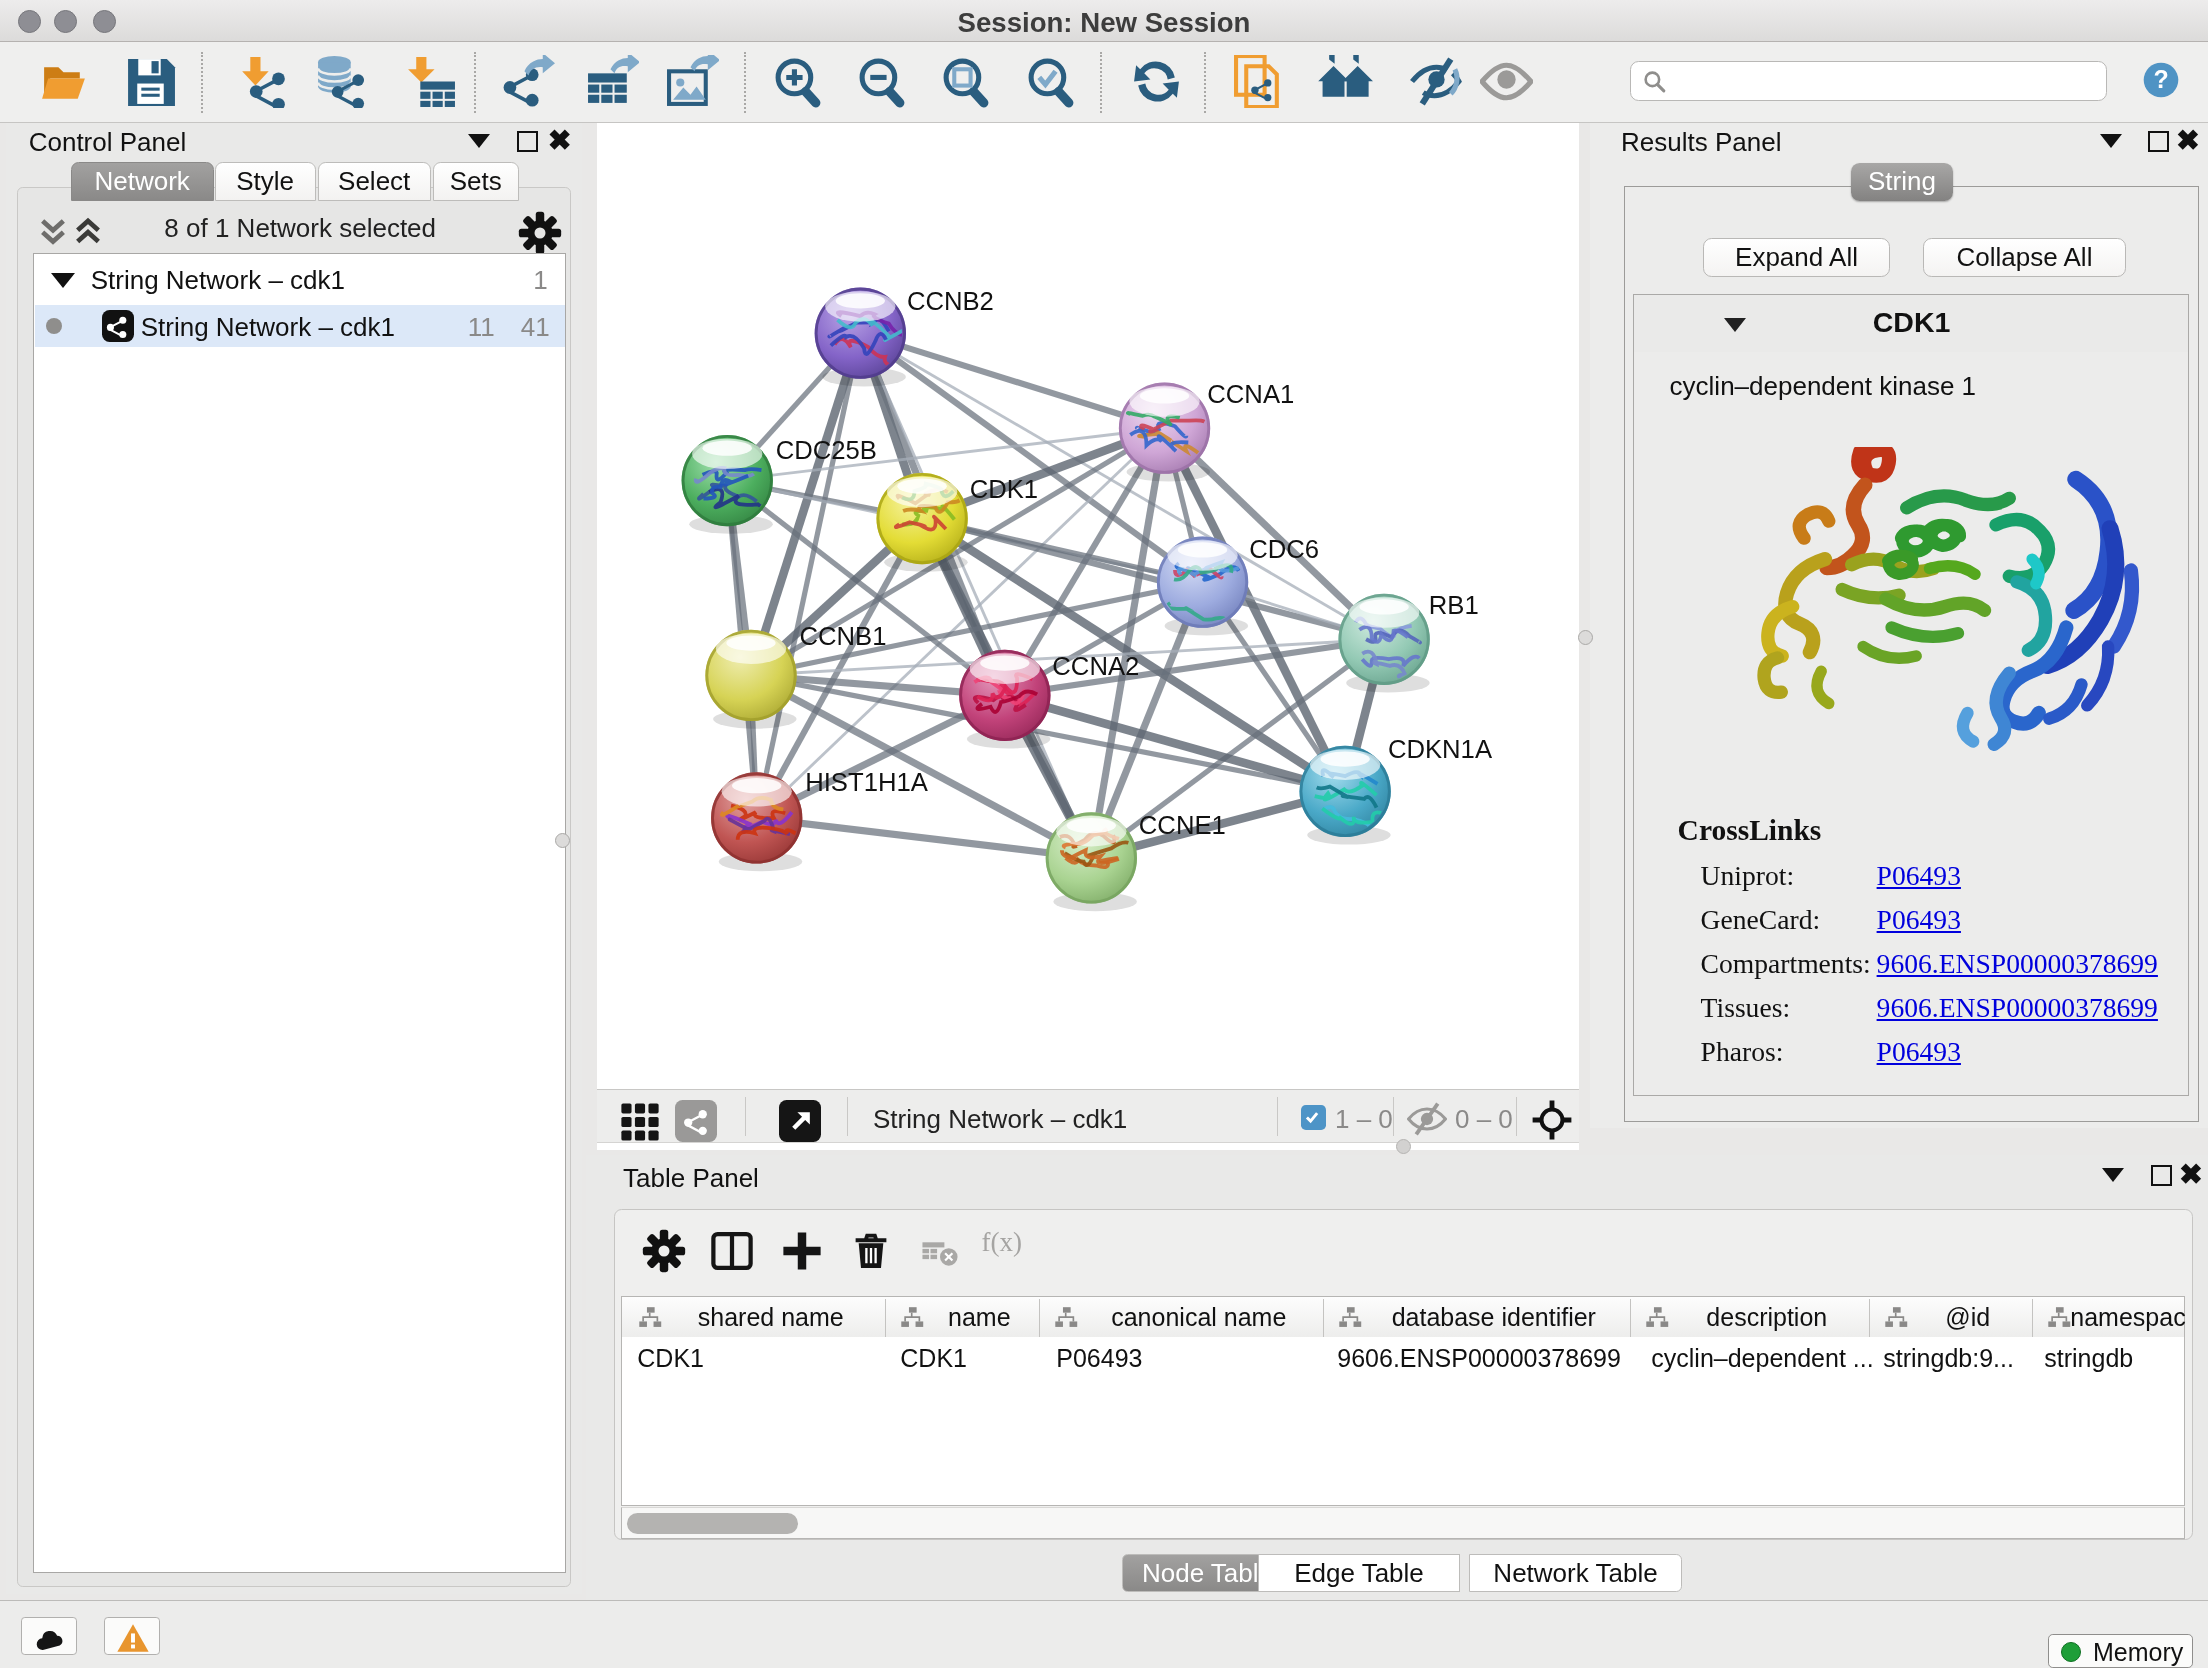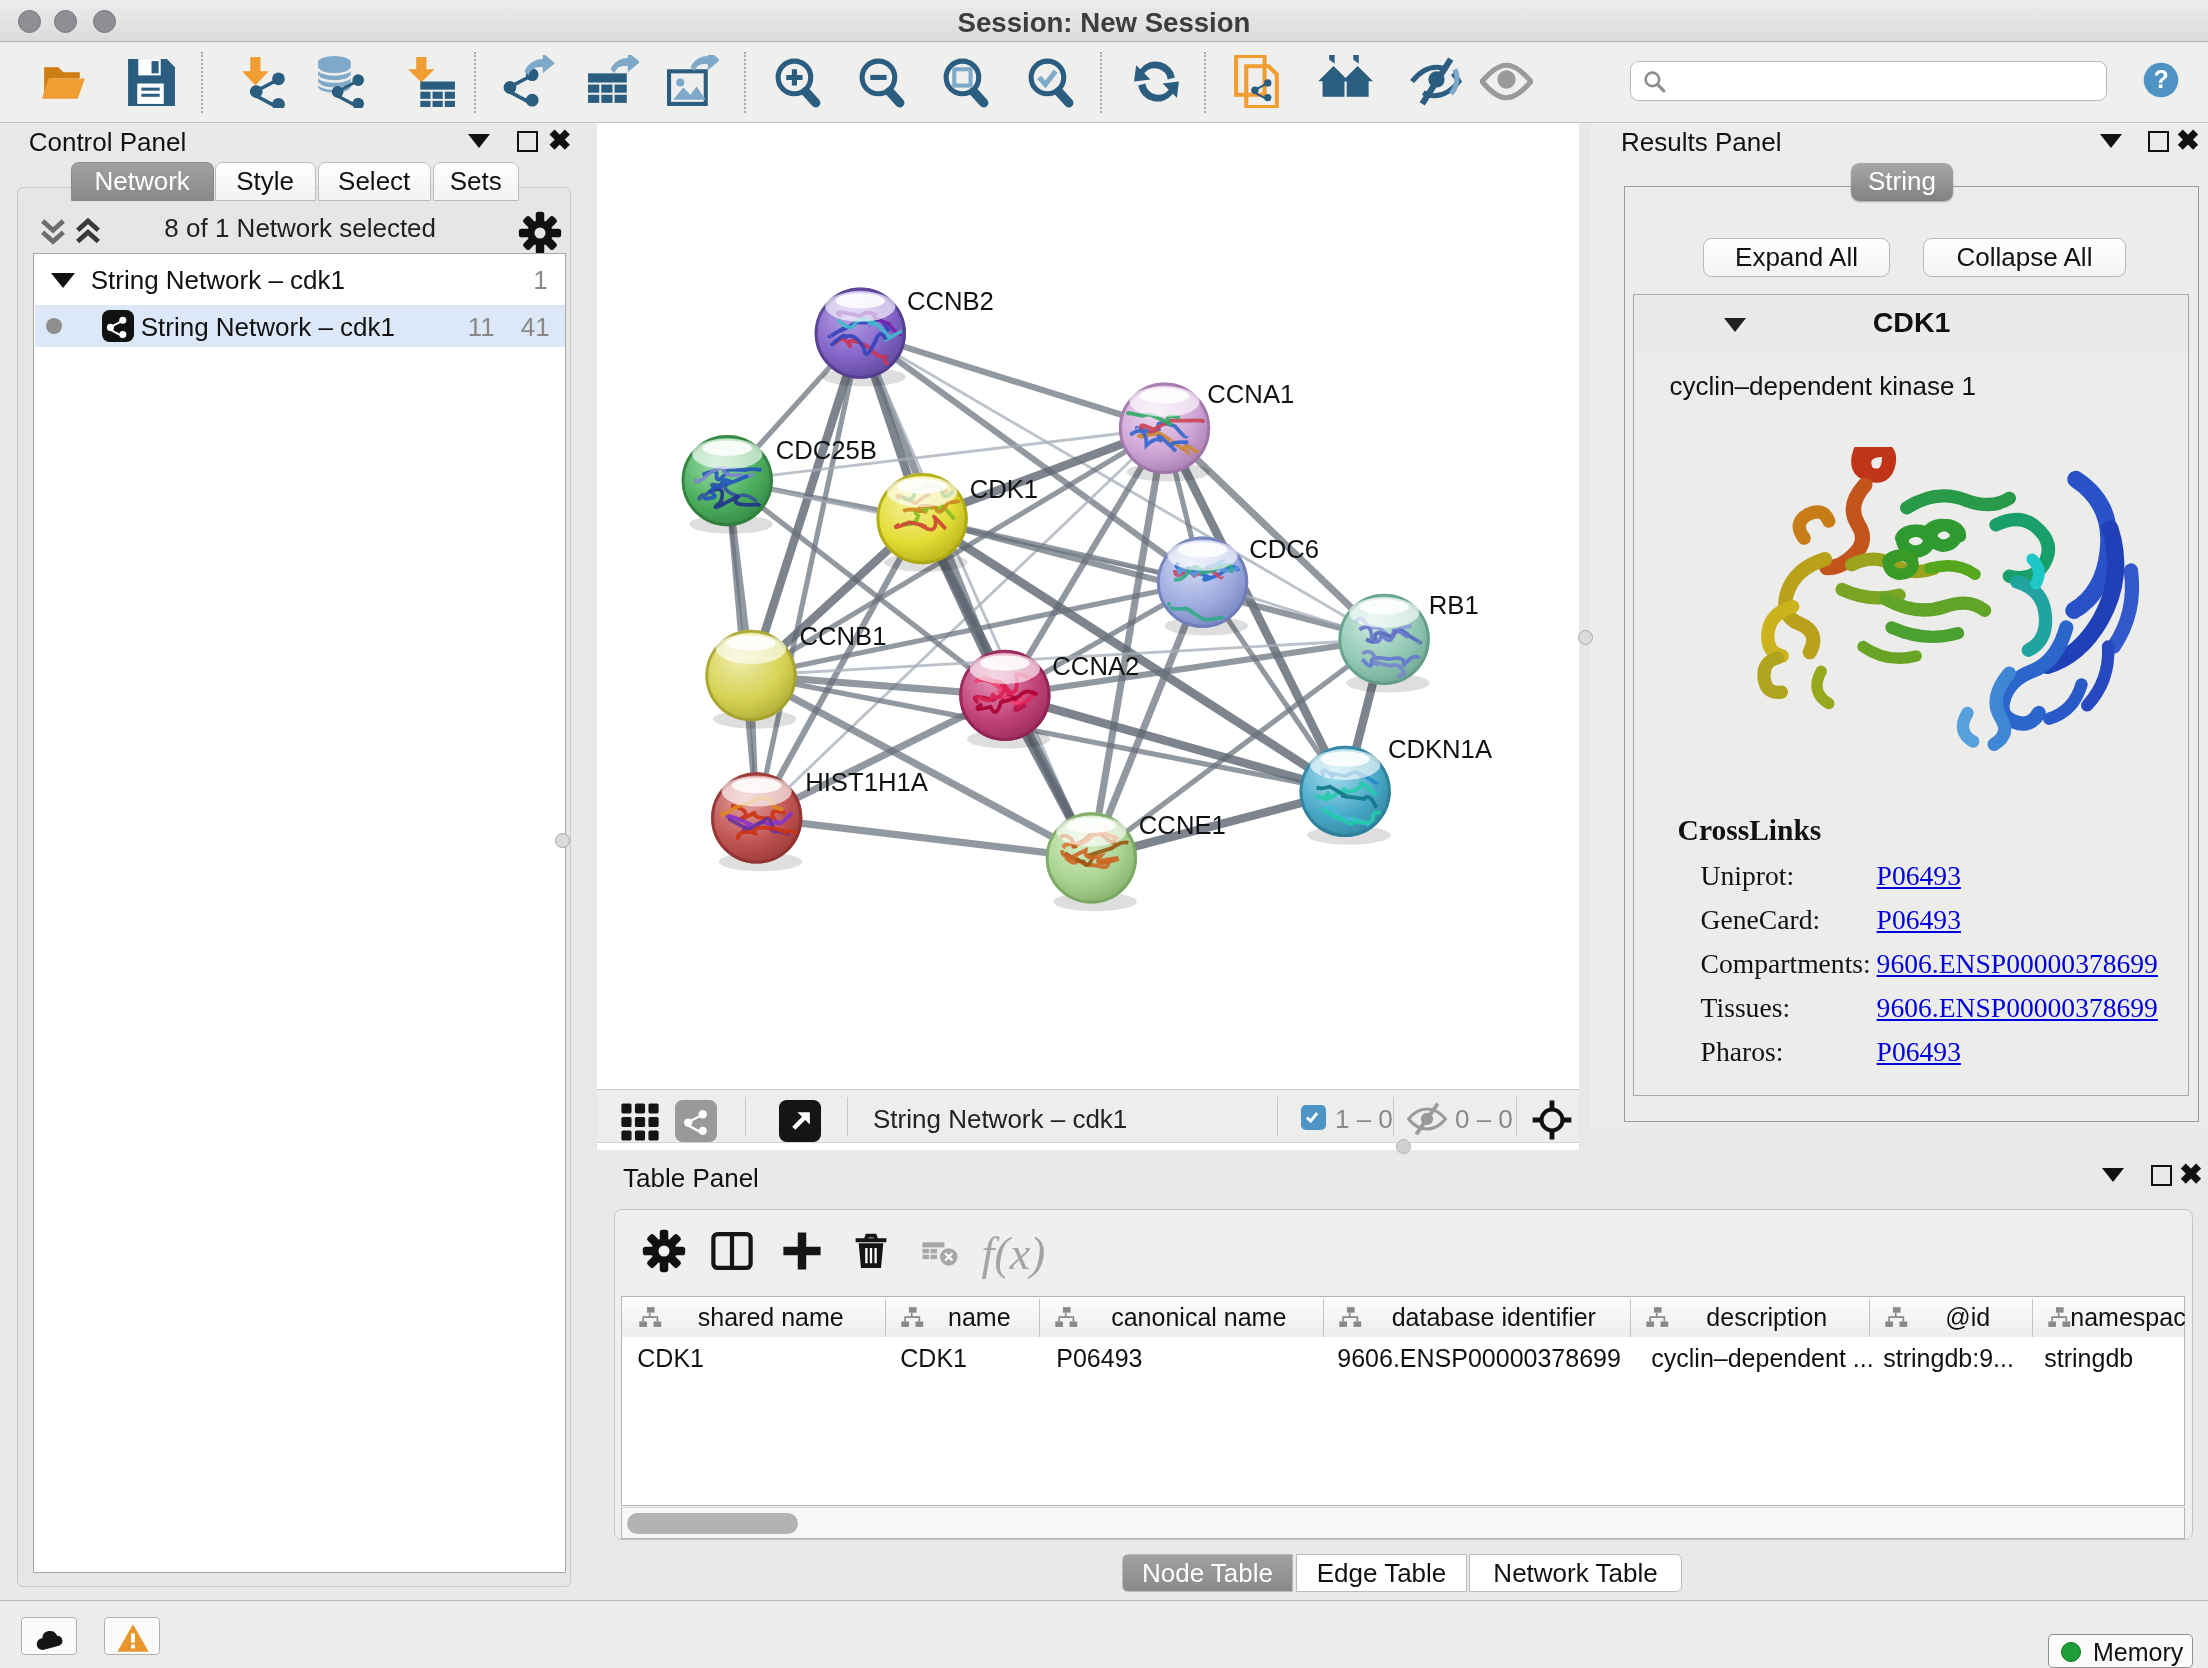--- a/index.html
+++ b/index.html
@@ -663,21 +663,21 @@
         <g fill="#a9a8a6">
           <rect x="2" y="10" width="30" height="7"></rect>
           <rect x="2" y="19" width="9" height="6"></rect>
           <rect x="13" y="19" width="9" height="6"></rect>
           <rect x="2" y="27" width="9" height="6"></rect>
           <rect x="13" y="27" width="9" height="6"></rect>
         </g>
         <circle cx="38" cy="30" r="12" fill="#a9a8a6"></circle>
         <path d="M33 25l10 10M43 25l-10 10" stroke="#fff" stroke-width="3"></path>
       </svg>
-      <div class="abs serif" style="left:367px;top:17px;font-size:46px;font-style:italic;color:#a5a4a2">f(x)</div>
+      <div class="abs serif" style="left:367px;top:17px;font-size:27px;color:#a5a4a2">f(x)</div>
       <div class="thead">
         <svg class="abs" style="left:13.3px;top:7.6px" width="28.5" height="28.5" viewBox="0 0 52 52">
           <rect x="20" y="4" width="14" height="10" fill="#8a8988"></rect>
           <rect x="6" y="30" width="14" height="10" fill="#8a8988"></rect>
           <rect x="32" y="30" width="14" height="10" fill="#8a8988"></rect>
           <path d="M25 14v8M13 30v-8h26v8M13 22h26" stroke="#8a8988" stroke-width="3" fill="none"></path>
         </svg>
         <div class="hcell" style="left:38px;width:221px">shared name</div>
         <div class="hsep" style="left:263px"></div>
         <svg class="abs" style="left:276px;top:7.6px" width="28.5" height="28.5" viewBox="0 0 52 52">
@@ -735,21 +735,21 @@
         <div class="ccell" style="left:715px">9606.ENSP00000378699</div>
         <div class="ccell" style="left:1029px">cyclin–dependent ...</div>
         <div class="ccell" style="left:1261px">stringdb:9...</div>
         <div class="ccell" style="left:1422px">stringdb</div>
       </div>
       <div class="scroll">
         <div class="thumb"></div>
       </div>
     </div>
     <div class="btab" style="left:536px;width:171px;background:linear-gradient(#a2a1a0,#8a8988);color:#fff;border-radius:5.7px 0 0 5.7px">Node Table</div>
-    <div class="btab" style="left:710px;width:171px">Edge Table</div>
+    <div class="btab" style="left:672px;width:202px">Edge Table</div>
     <div class="btab" style="left:883px;width:213px;border-radius:0 5.7px 5.7px 0">Network Table</div>
   </div>
 <div class="statusbar abs">
     <div class="sbtn" style="left:21px">
       <svg class="abs" style="left:9.5px;top:5.7px" width="36" height="28.5" viewBox="0 0 52 44">
         <path d="M13 38a9 9 0 0 1-1-18 12 12 0 0 1 23-4 8 8 0 0 1 4 15z" fill="#151515" transform="translate(2,2)"></path>
       </svg>
     </div>
     <div class="sbtn" style="left:104px">
       <svg class="abs" style="left:11.4px;top:4.8px" width="34" height="30" viewBox="0 0 52 46">

